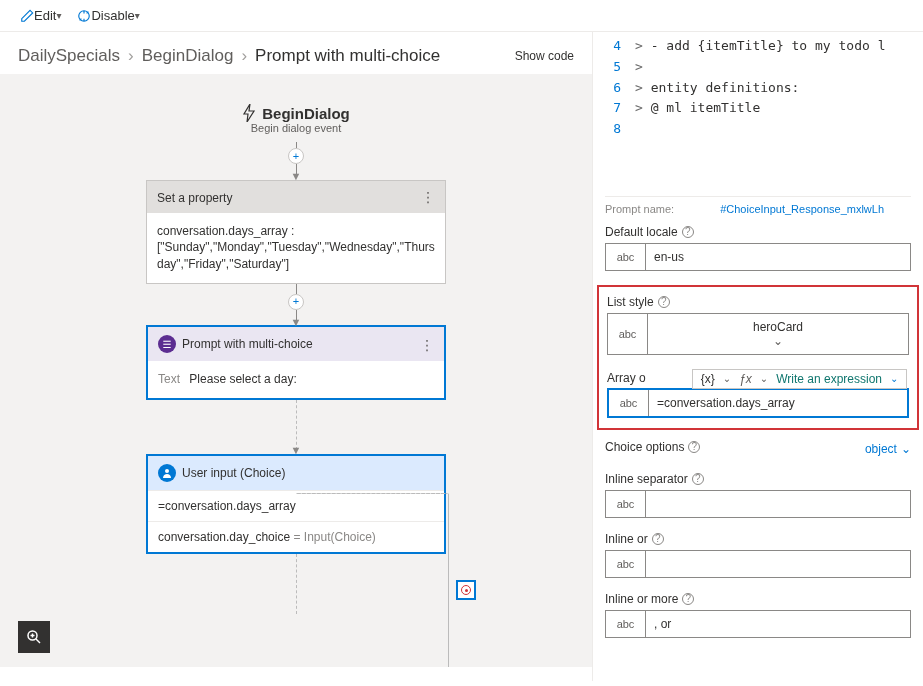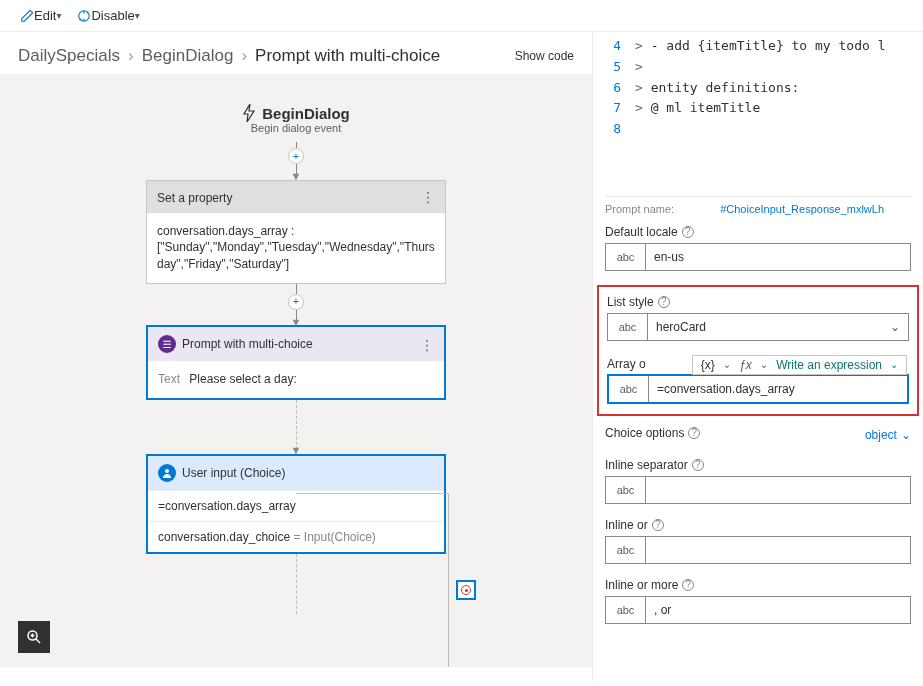--- a/index.html
+++ b/index.html
@@ -50,21 +50,21 @@
 .lnum { color: #0078d4; width: 16px; text-align: right; }
 .lc-gt { color: #6b6b6b; }
 .intent { font-size: 11px; color: #8a8886; margin: 6px 0 10px 0; border-top: 1px solid #edebe9; padding-top: 6px; }
 .intent a { color: #0078d4; text-decoration: none; margin-left: 43px; }
 .field { margin-bottom: 14px; }
 .field-lbl { color: #323130; margin-bottom: 4px; display: flex; align-items: center; gap: 4px; }
 .info-icon { color: #8a8886; font-size: 10px; border: 1px solid #8a8886; border-radius: 50%; width: 12px; height: 12px; display: inline-flex; align-items: center; justify-content: center; }
 .input-wrap { display: flex; border: 1px solid #8a8886; background: #fff; }
 .input-prefix { width: 40px; display: flex; align-items: center; justify-content: center; border-right: 1px solid #8a8886; color: #605e5c; font-size: 11px; }
 .input-val { flex: 1; padding: 6px 8px; color: #323130; background: #fff; border: none; outline: none; font-size: 12px; font-family: inherit; }
-.select-wrap .input-val { display: flex; align-items: center; justify-content: space-between; }
+.select-wrap .input-val { display: flex; align-items: center; justify-content: space-between; flex-direction: column; }
 .highlight-box { border: 2px solid #d13438; padding: 8px; margin: 0 -8px 10px -8px; }
 .expr-tip { display: flex; align-items: center; gap: 8px; border: 1px solid #c8c6c4; background: #fff; padding: 2px 8px; font-size: 12px; margin-left: 42px; margin-bottom: -1px; position: relative; z-index: 2; }
 .expr-tip .link { color: #0f766e; }
 .blue-input .input-wrap { border: 2px solid #0078d4; }
 .obj-link { color: #0078d4; display: flex; align-items: center; gap: 4px; font-size: 12px; }
 .choice-hdr { display: flex; justify-content: space-between; align-items: center; margin-bottom: 14px; }
 svg { display: block; }
 </style>
 </head>
 <body>

